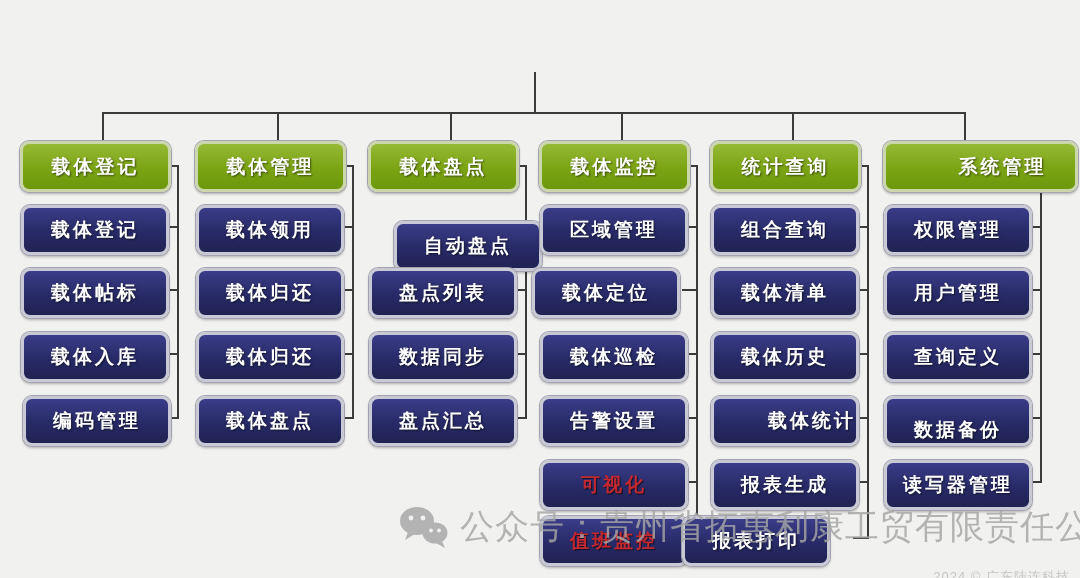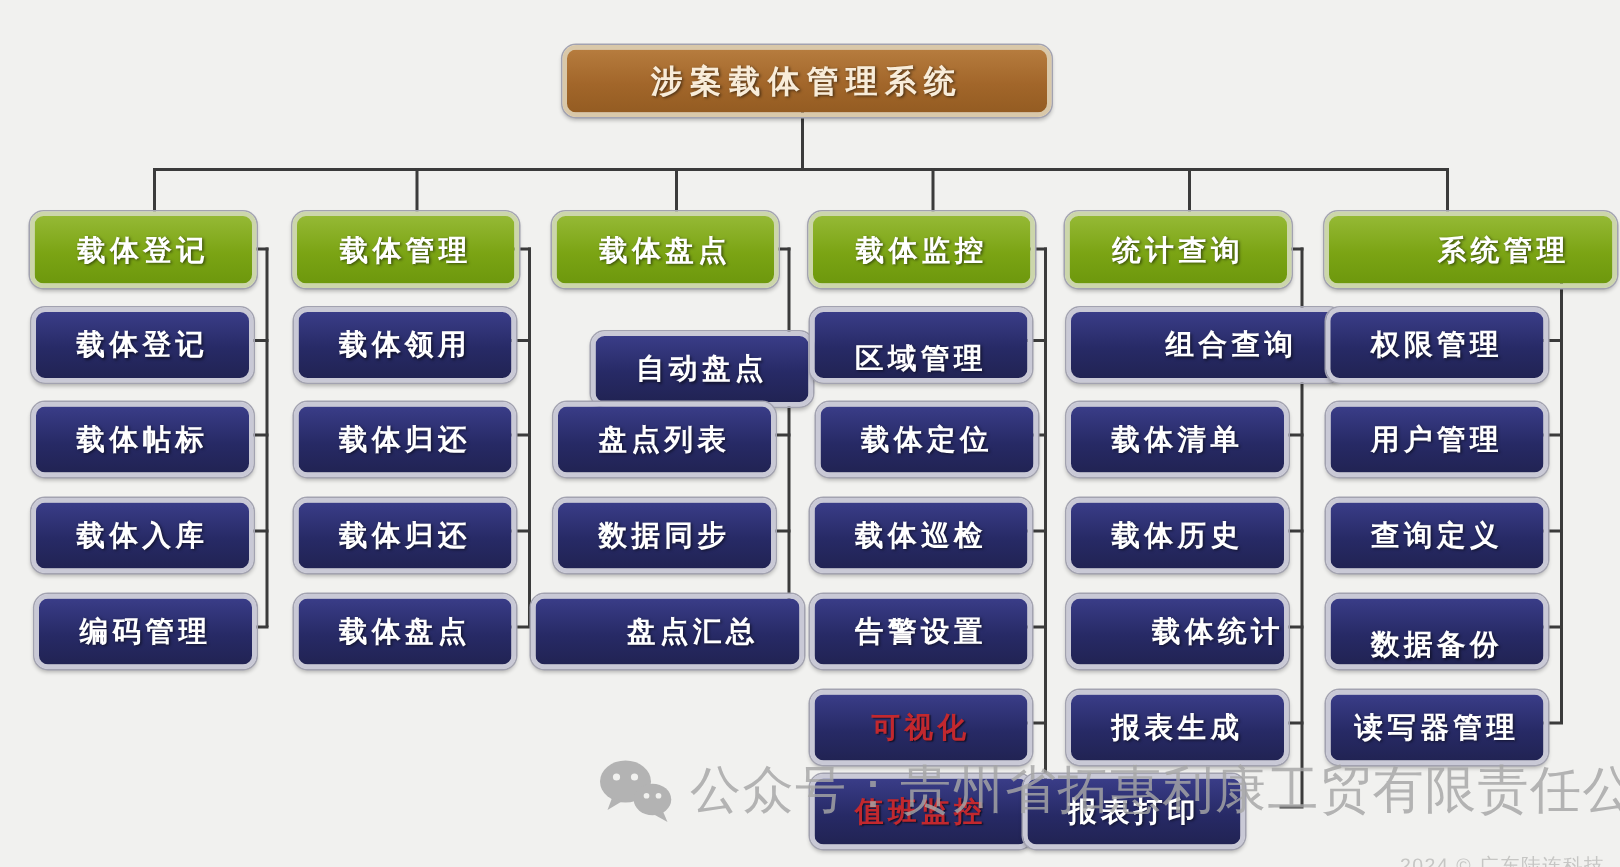--- a/index.html
+++ b/index.html
@@ -62,23 +62,20 @@
     position:absolute;right:10px;bottom:-8px;z-index:60;
     color:#c6c6c4;font-size:13px;letter-spacing:1px;
     pointer-events:none;
   }
 </style>
 </head>
 <body>
 
 <div class="stage">
 
-  <div class="box root-box">
-    <span>涉案载体管理系统</span>
-  </div>
 
   <div id="tree">
       <div class="cline v" style="left: 534px; top: 72px; height: 40px;"></div>
       <div class="cline h" style="left: 102px; top: 112px; width: 864px;"></div>
       <div class="cline v" style="left: 102px; top: 112px; height: 29px;"></div>
       <div class="cline v" style="left: 277px; top: 112px; height: 29px;"></div>
       <div class="cline v" style="left: 450px; top: 112px; height: 29px;"></div>
       <div class="cline v" style="left: 621px; top: 112px; height: 29px;"></div>
       <div class="cline v" style="left: 792px; top: 112px; height: 29px;"></div>
       <div class="cline v" style="left: 964px; top: 112px; height: 29px;"></div>
@@ -135,34 +132,34 @@
       </div>
       <div class="cline h" style="left: 511px; top: 289px; width: 16px;"></div>
       <div class="box item-box" style="left: 369px; top: 268px; width: 142px; height: 44px;">
         <span>盘点列表</span>
       </div>
       <div class="cline h" style="left: 511px; top: 353px; width: 16px;"></div>
       <div class="box item-box" style="left: 369px; top: 332px; width: 142px; height: 44px;">
         <span>数据同步</span>
       </div>
       <div class="cline h" style="left: 511px; top: 417px; width: 16px;"></div>
-      <div class="box item-box" style="left: 354px; top: 396px; width: 142px; height: 44px; padding-left: 34px;">
+      <div class="box item-box" style="left: 369px; top: 396px; width: 142px; height: 44px;">
         <span>盘点汇总</span>
       </div>
       <div class="box header-box" style="left: 539px; top: 141px; width: 145px; height: 45px;">
         <span>载体监控</span>
       </div>
       <div class="cline h" style="left: 683px; top: 165px; width: 15px;"></div>
       <div class="cline v" style="left: 696px; top: 165px; height: 373px;"></div>
       <div class="cline h" style="left: 682px; top: 226px; width: 16px;"></div>
-      <div class="box item-box" style="left: 540px; top: 205px; width: 142px; height: 44px; align-items: flex-end;">
+      <div class="box item-box" style="left: 540px; top: 205px; width: 142px; height: 44px;">
         <span>区域管理</span>
       </div>
       <div class="cline h" style="left: 682px; top: 289px; width: 16px;"></div>
-      <div class="box item-box" style="left: 544px; top: 268px; width: 142px; height: 44px;">
+      <div class="box item-box" style="left: 532px; top: 268px; width: 142px; height: 44px;">
         <span>载体定位</span>
       </div>
       <div class="cline h" style="left: 682px; top: 353px; width: 16px;"></div>
       <div class="box item-box" style="left: 540px; top: 332px; width: 142px; height: 44px;">
         <span>载体巡检</span>
       </div>
       <div class="cline h" style="left: 682px; top: 417px; width: 16px;"></div>
       <div class="box item-box" style="left: 540px; top: 396px; width: 142px; height: 44px;">
         <span>告警设置</span>
       </div>
@@ -173,21 +170,21 @@
       <div class="cline h" style="left: 682px; top: 537px; width: 16px;"></div>
       <div class="box item-box highlight" style="left: 540px; top: 516px; width: 142px; height: 44px;">
         <span>值班监控</span>
       </div>
       <div class="box header-box" style="left: 710px; top: 141px; width: 145px; height: 45px;">
         <span>统计查询</span>
       </div>
       <div class="cline h" style="left: 854px; top: 165px; width: 15px;"></div>
       <div class="cline v" style="left: 867px; top: 165px; height: 373px;"></div>
       <div class="cline h" style="left: 853px; top: 226px; width: 16px;"></div>
-      <div class="box item-box" style="left: 711px; top: 205px; width: 142px; height: 44px; padding-left: 36px;">
+      <div class="box item-box" style="left: 711px; top: 205px; width: 142px; height: 44px;">
         <span>组合查询</span>
       </div>
       <div class="cline h" style="left: 853px; top: 289px; width: 16px;"></div>
       <div class="box item-box" style="left: 711px; top: 268px; width: 142px; height: 44px;">
         <span>载体清单</span>
       </div>
       <div class="cline h" style="left: 853px; top: 353px; width: 16px;"></div>
       <div class="box item-box" style="left: 711px; top: 332px; width: 142px; height: 44px;">
         <span>载体历史</span>
       </div>

